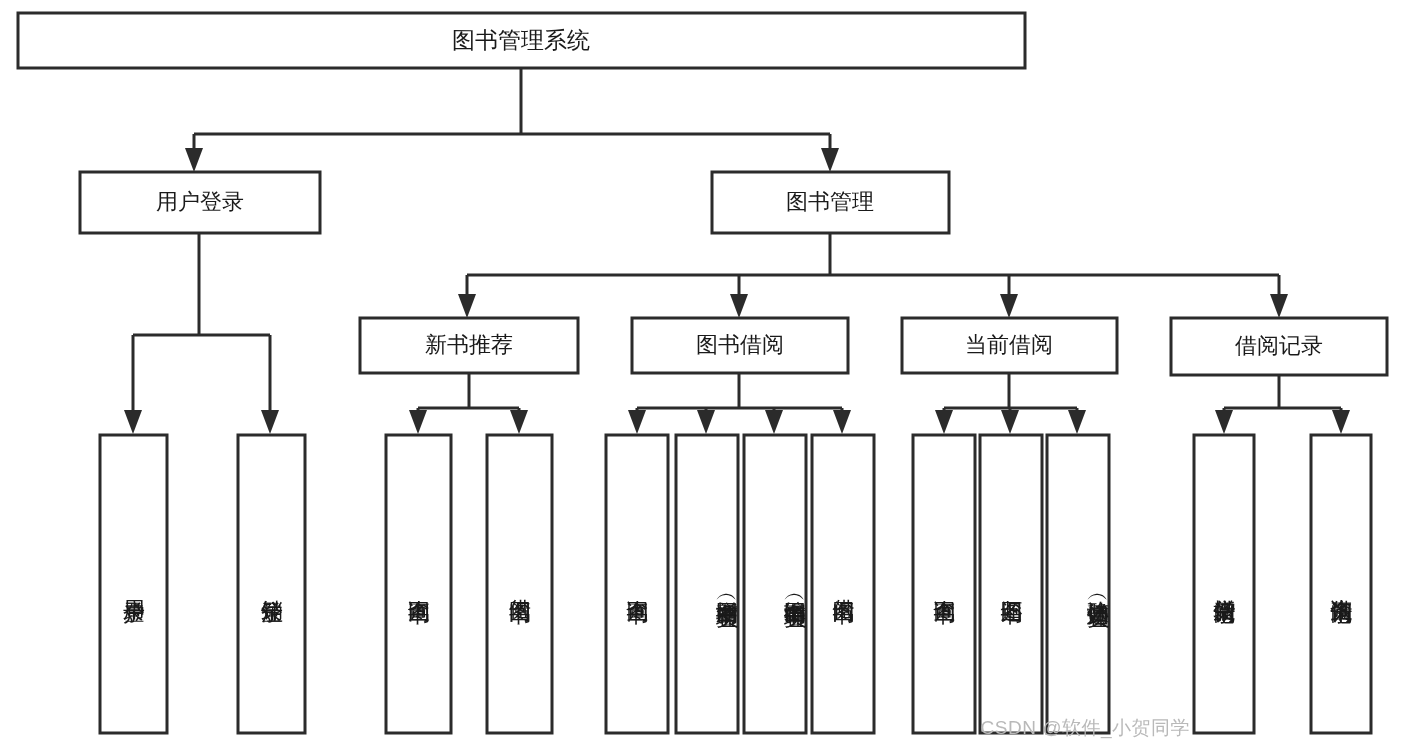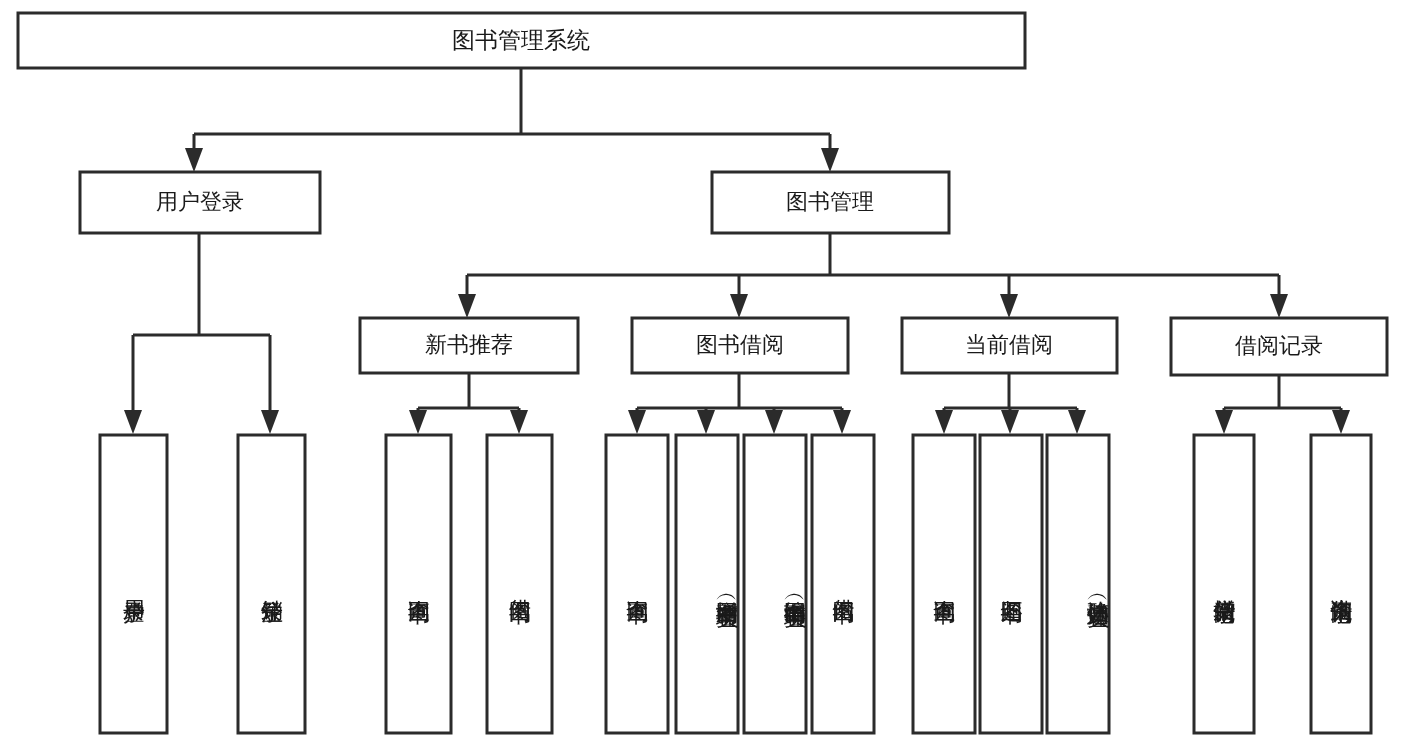--- a/index.html
+++ b/index.html
@@ -210,14 +210,15 @@
   <div class="leaf-label" style="left:744px; top:435px; width:62px; height:298px; align-items:flex-start; padding-top:6px; box-sizing:border-box;">编辑图书（管理员）</div>
   <div class="leaf-label" style="left:812px; top:435px; width:62px; height:298px;">借阅图书</div>
 
   <div class="leaf-label" style="left:913px; top:435px; width:62px; height:298px;">查询图书</div>
   <div class="leaf-label" style="left:980px; top:435px; width:62px; height:298px;">归还图书</div>
   <div class="leaf-label" style="left:1047px; top:435px; width:62px; height:298px; align-items:flex-start; padding-top:6px; box-sizing:border-box;">确认归还（管理员）</div>
 
   <div class="leaf-label" style="left:1194px; top:435px; width:60px; height:298px;">新增借阅记录</div>
   <div class="leaf-label" style="left:1311px; top:435px; width:60px; height:298px;">查询借阅记录</div>
 
+  <div class="watermark">CSDN @软件_小贺同学</div>
 
 </div>
 
 </body></html>

